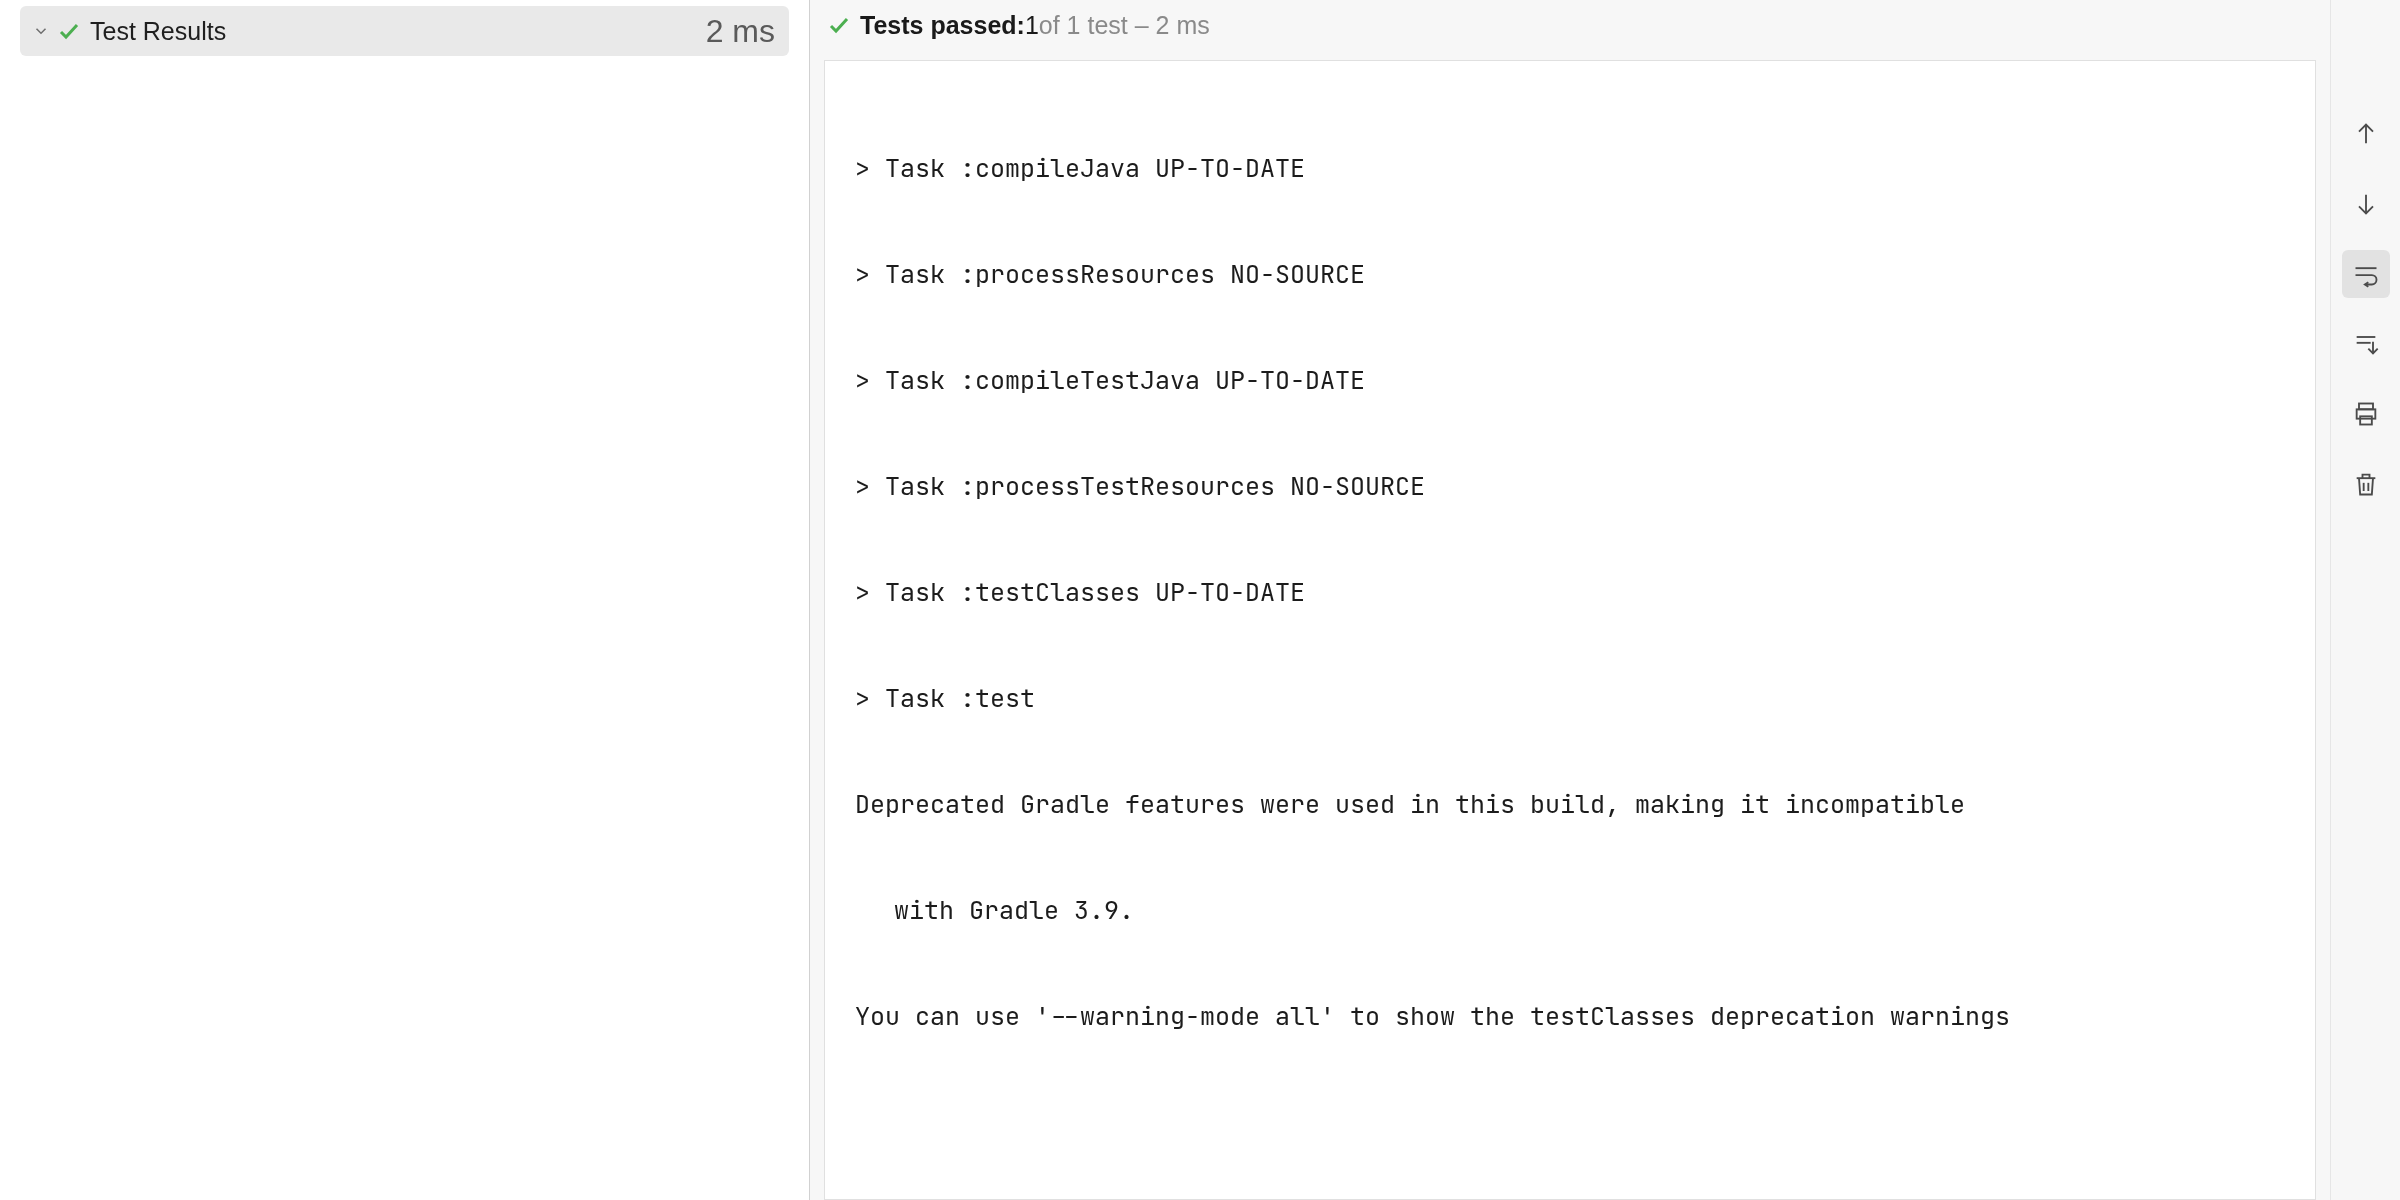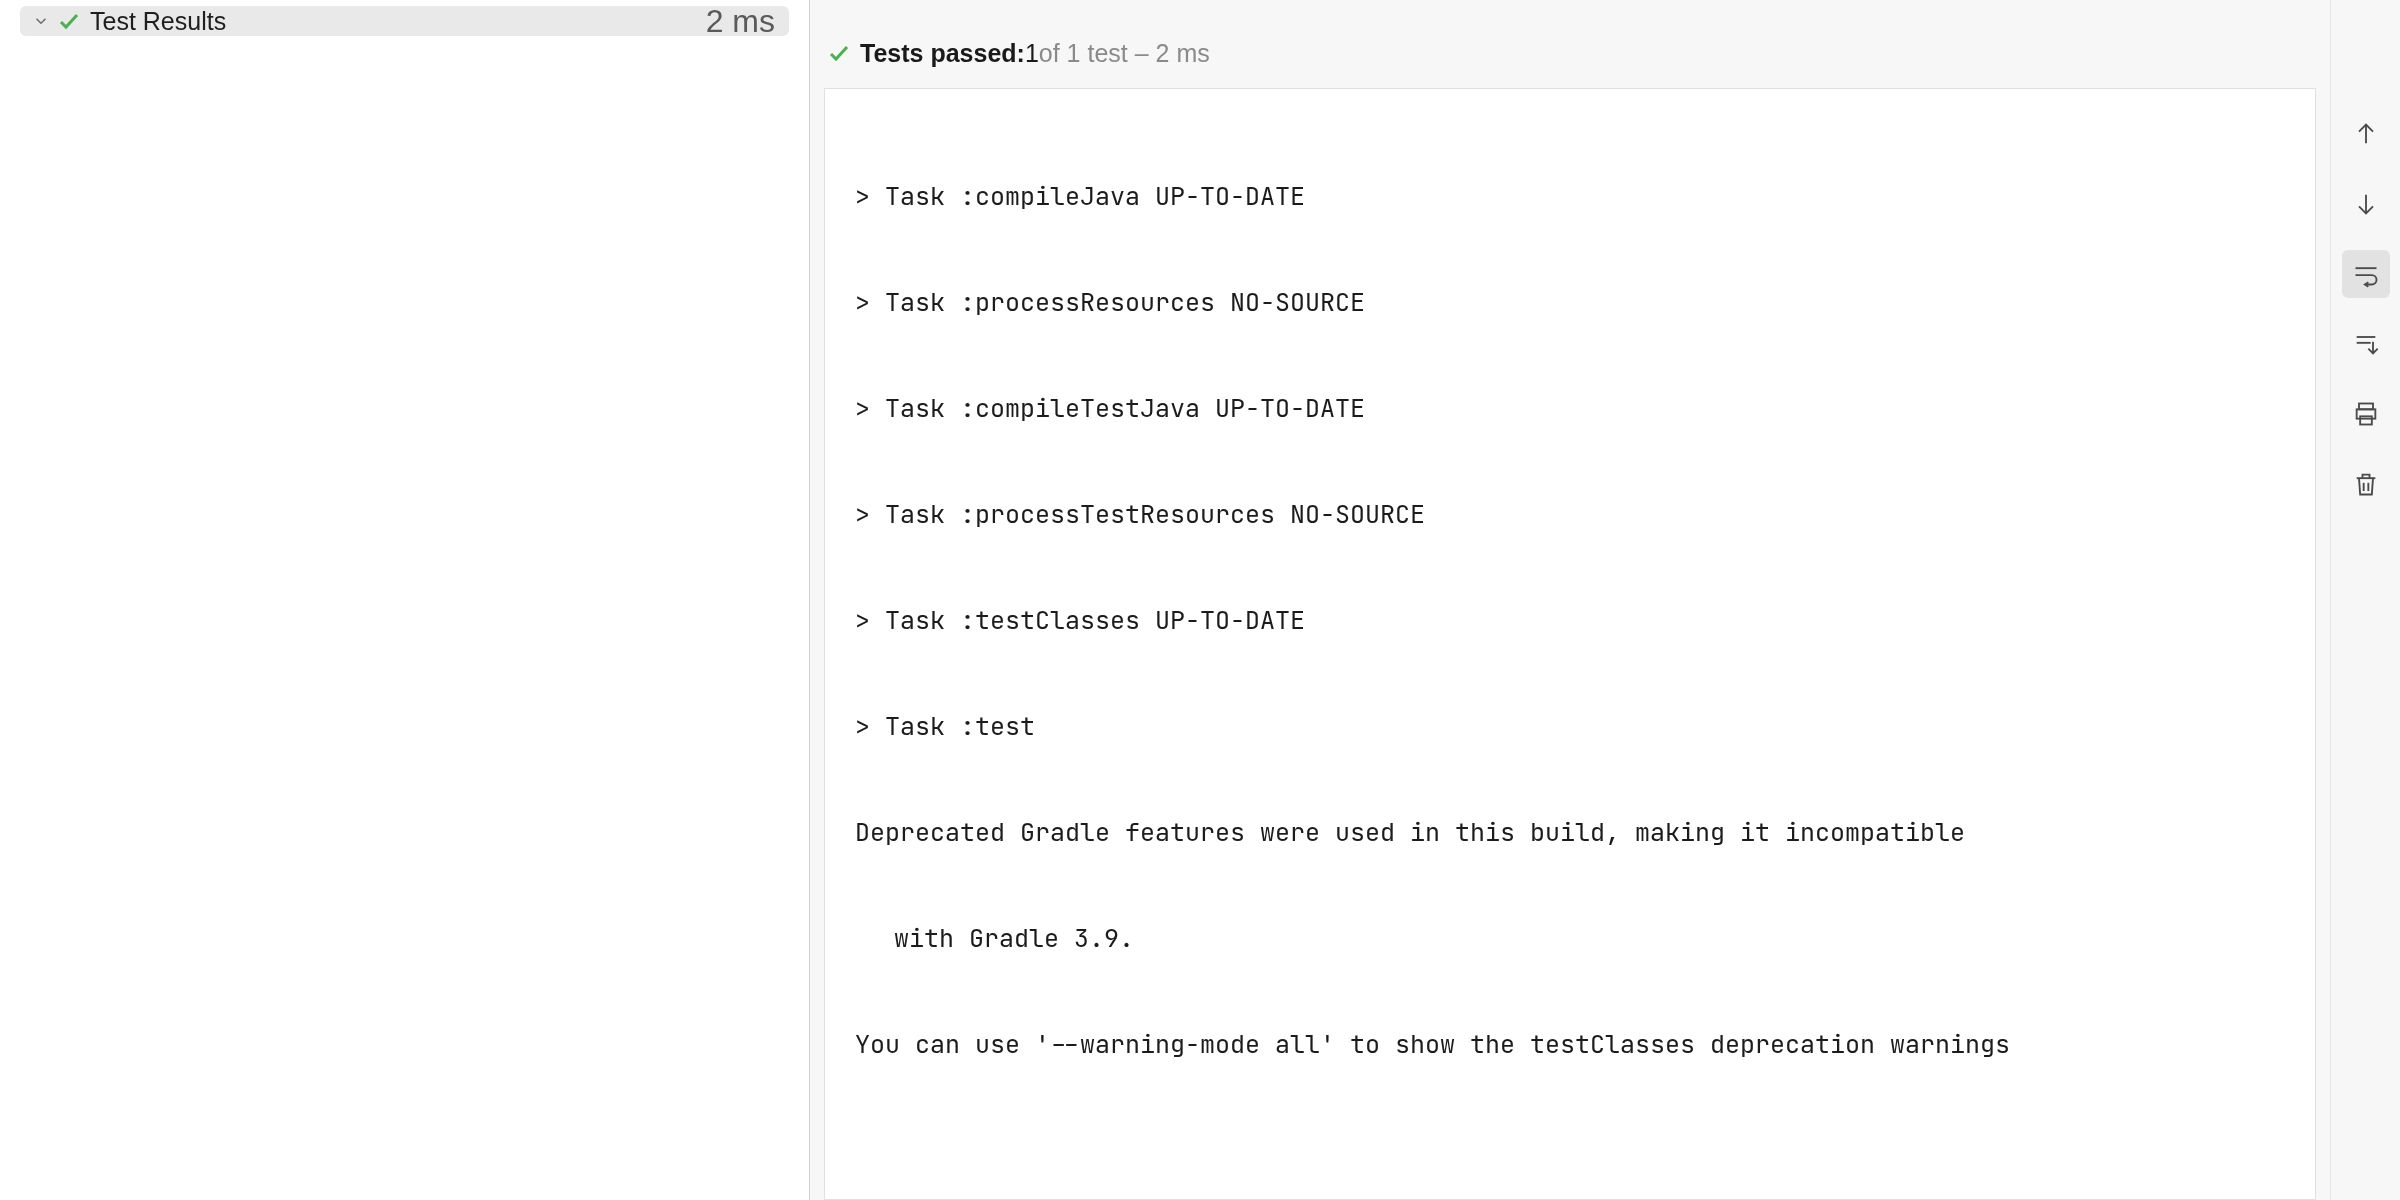--- a/index.html
+++ b/index.html
@@ -19,21 +19,21 @@
   .left-panel {
     width: 810px;
     flex-shrink: 0;
     background: #ffffff;
     border-right: 1px solid #d1d1d1;
     padding-top: 6px;
   }
   .tree-row {
     display: flex;
     align-items: center;
-    height: 30px;
+    height: 50px;
     margin: 0 20px;
     padding: 0 14px 0 8px;
     background: #e9e9e9;
     border-radius: 6px;
     font-size: 25px;
   }
   .tree-row .chev {
     width: 26px;
     display: flex;
     align-items: center;
@@ -69,21 +69,20 @@
     background: #f7f7f7;
     position: relative;
   }
   .status-bar {
     height: 50px;
     display: flex;
     align-items: center;
     padding: 0 14px;
     font-size: 25px;
     color: #1f1f1f;
-    margin-top: 28px;
   }
   .status-bar .check {
     width: 30px;
     display: flex;
     align-items: center;
     justify-content: center;
     color: #4caf50;
     margin-right: 6px;
   }
   .status-bar .check svg { width: 24px; height: 24px; stroke-width: 3; }

